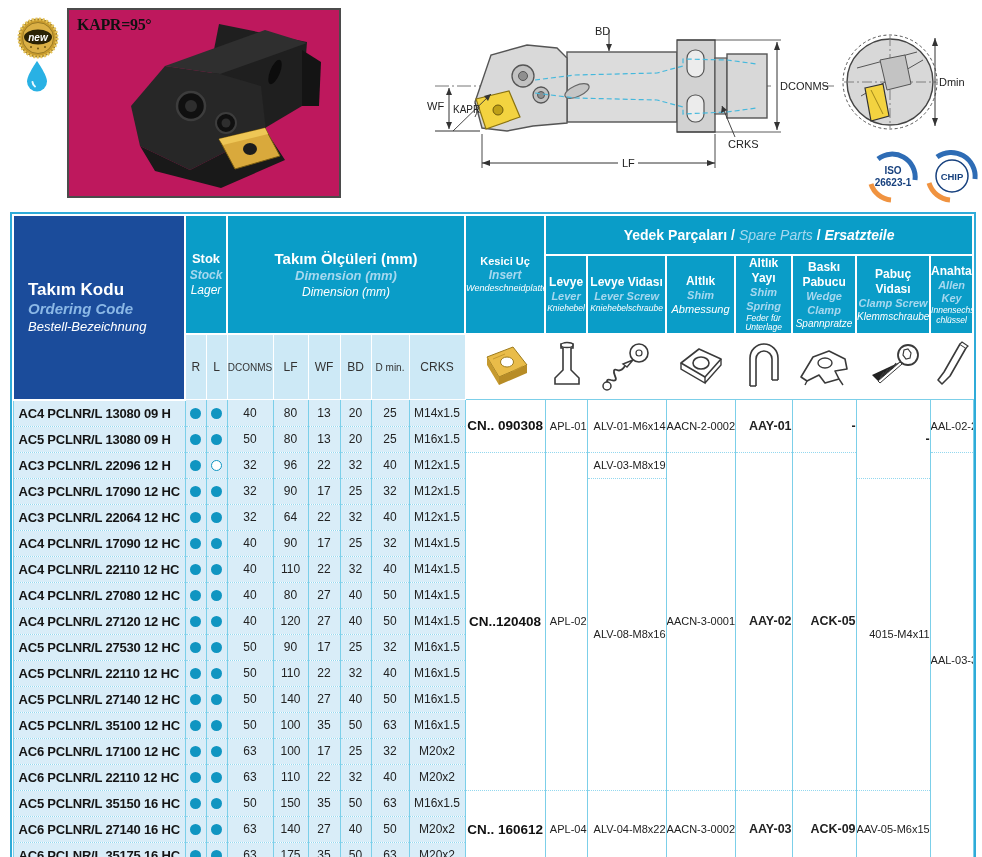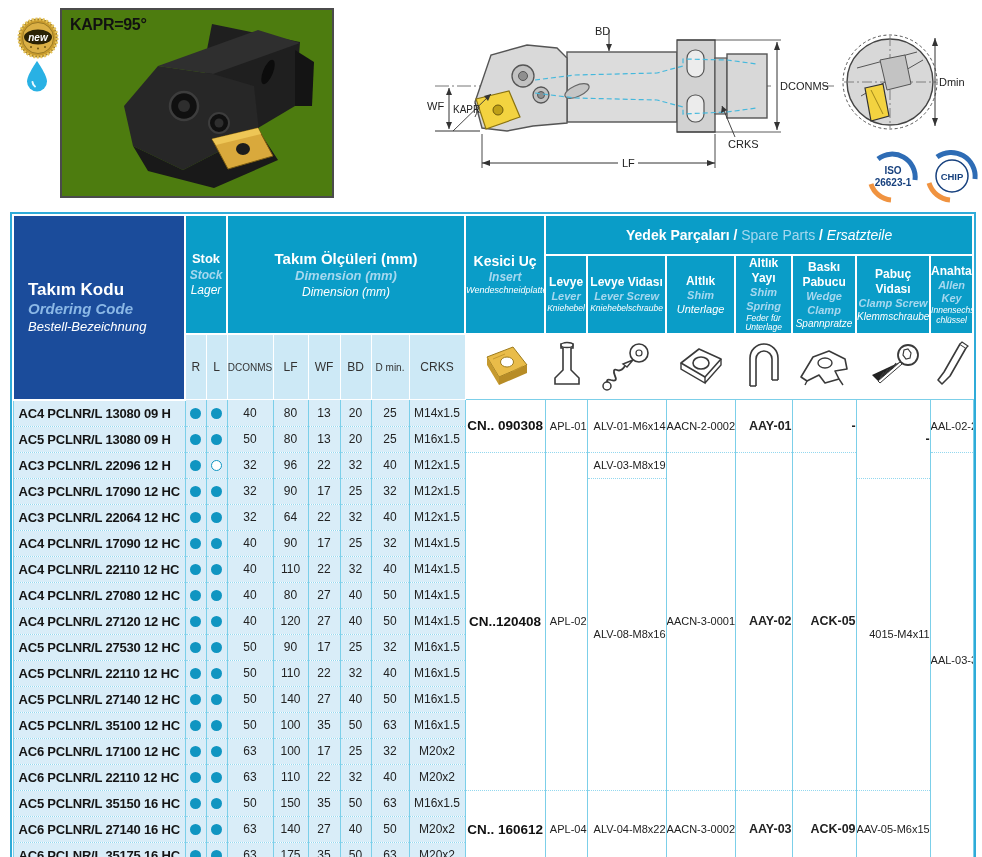--- a/index.html
+++ b/index.html
@@ -2,21 +2,21 @@
 <html><head>
 <meta charset="utf-8">
 <style>
   html,body{margin:0;padding:0;background:#fff;font-family:"Liberation Sans",sans-serif;}
   .page{position:relative;width:982px;height:857px;background:#fff;overflow:hidden;}
 
   
   .top{position:absolute;left:0;top:0;width:982px;height:210px;}
   .new-badge{position:absolute;left:16px;top:16px;width:44px;height:44px;}
   .drop-icon{position:absolute;left:26px;top:60px;width:22px;height:32px;}
-  .photo-frame{position:absolute;left:60px;top:8px;width:270px;height:186px;border:2px solid #4b4b4b;background:#4d7c0f;}
+  .photo-frame{position:absolute;left:67px;top:8px;width:270px;height:186px;border:2px solid #4b4b4b;background:#be185d;font-family:Liberation Serif, serif;}
   .kapr-label{position:absolute;left:8px;top:6px;font-weight:bold;font-size:16px;color:#111;letter-spacing:-0.3px;}
   .photo-svg{position:absolute;left:0;top:0;}
   .side-drawing{position:absolute;left:425px;top:0;}
   .end-view{position:absolute;left:835px;top:18px;}
   .cert{position:absolute;}
   .cert.iso{left:866px;top:150px;}
   .cert.chip{left:924px;top:148px;}
 
   
   .table-wrap{position:absolute;left:10px;top:212px;width:962px;border:2px solid #2fabd8;background:#fff;}
@@ -27,27 +27,27 @@
   th.th-code{background:#1b4c9b;text-align:left;vertical-align:middle;padding-left:14px;}
   .h-tr{font-weight:bold;font-size:15px;color:#fff;display:block;line-height:1.25;}
   .h-en{font-weight:bold;font-style:italic;font-size:13px;color:#a6d8ef;display:block;line-height:1.25;}
   .h-de{font-style:italic;font-size:12px;color:#fff;display:block;line-height:1.25;}
   th.th-code .h-tr{font-size:17px;}
   th.th-code .h-en{font-size:15px;color:#8bb8e6;}
   th.th-code .h-de{font-size:13px;}
   th.th-spare .h-tr{font-size:12px;}
   th.th-spare .h-en{font-size:11px;}
   th.th-spare .h-de{font-size:8.5px;line-height:1.15;}
-  th.th-insert .h-tr{font-size:14px;}
+  th.th-insert .h-tr{font-size:11px;}
   th.th-insert .h-en{font-size:12px;}
   th.th-insert .h-de{font-size:9px;}
   .spares-line{font-size:14px;}
   .spares-line .s-tr{font-weight:bold;color:#fff;}
-  .spares-line .s-en{color:#a6d8ef;}
-  .spares-line .s-de{font-weight:normal;font-style:italic;color:#fff;}
+  .spares-line .s-en{font-style:italic;color:#a6d8ef;}
+  .spares-line .s-de{font-weight:bold;font-style:italic;color:#fff;}
 
   tr.subhead th{background:#cde9f6;color:#333;border:1px solid #fff;font-size:12px;font-weight:normal;height:64px;}
   tr.subhead th.small{font-size:10px;}
   tr.subhead th.white{background:#fff;border:1px solid #fff;border-bottom:1px solid #7ccfe9;}
 
   tbody td{border-left:1px solid #7ccfe9;border-right:1px solid #7ccfe9;border-bottom:1px dotted #93d8ef;height:25px;vertical-align:middle;}
   td.code-cell{background:#d9edf8;font-weight:bold;font-size:13px;letter-spacing:-0.2px;color:#141414;padding-left:5px;white-space:nowrap;}
   td.dotcell{background:#d9edf8;text-align:center;}
   td.val{background:#d9edf8;text-align:center;font-size:12px;color:#222;}
   td.cn{background:#fff;text-align:center;font-weight:bold;font-size:13.5px;color:#111;white-space:nowrap;}
@@ -245,21 +245,21 @@
               <span class="h-de">Kniehebel</span>
         </th>
         <th class="th-spare">
           <span class="h-tr">Levye Vidası</span>
               <span class="h-en">Lever Screw</span>
               <span class="h-de">Kniehebelschraube</span>
         </th>
         <th class="th-spare">
           <span class="h-tr">Altlık</span>
               <span class="h-en">Shim</span>
-              <span class="h-de" style="font-size:11px">Unterlage</span>
+              <span class="h-de" style="font-size:11px">Abmessung</span>
         </th>
         <th class="th-spare">
           <span class="h-tr">Altlık Yayı</span>
               <span class="h-en">Shim Spring</span>
               <span class="h-de">Feder für Unterlage</span>
         </th>
         <th class="th-spare">
           <span class="h-tr">Baskı Pabucu</span>
               <span class="h-en">Wedge Clamp</span>
               <span class="h-de" style="font-size:10px">Spannpratze</span>

